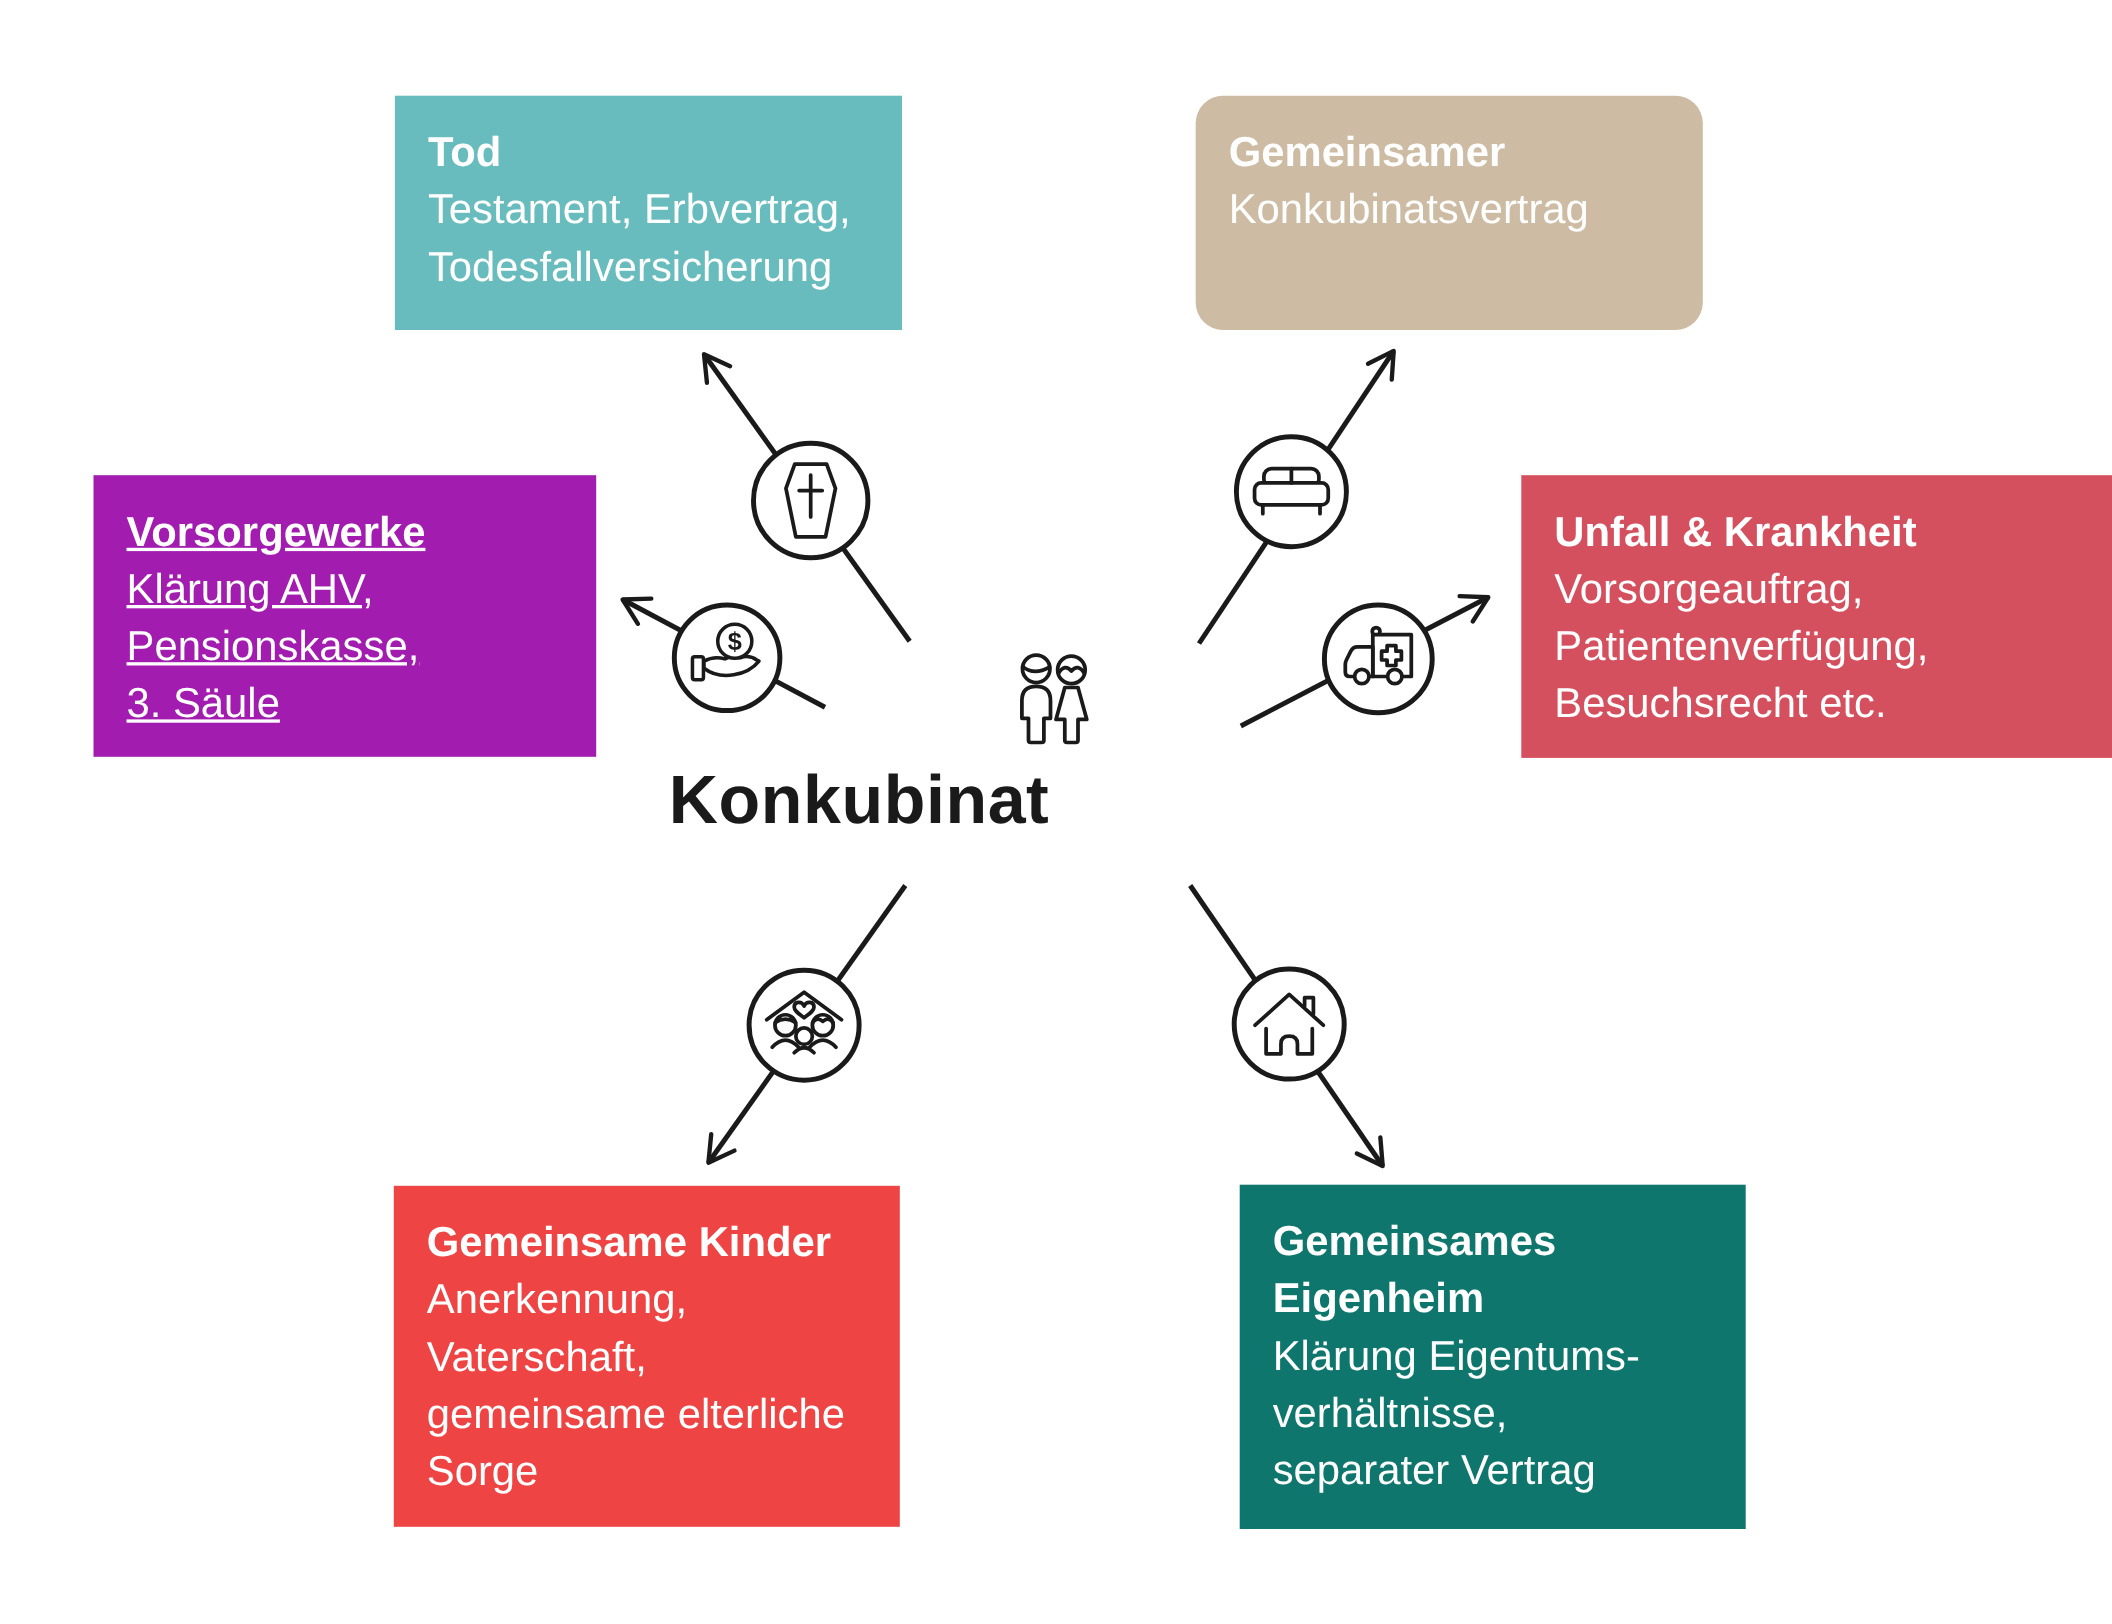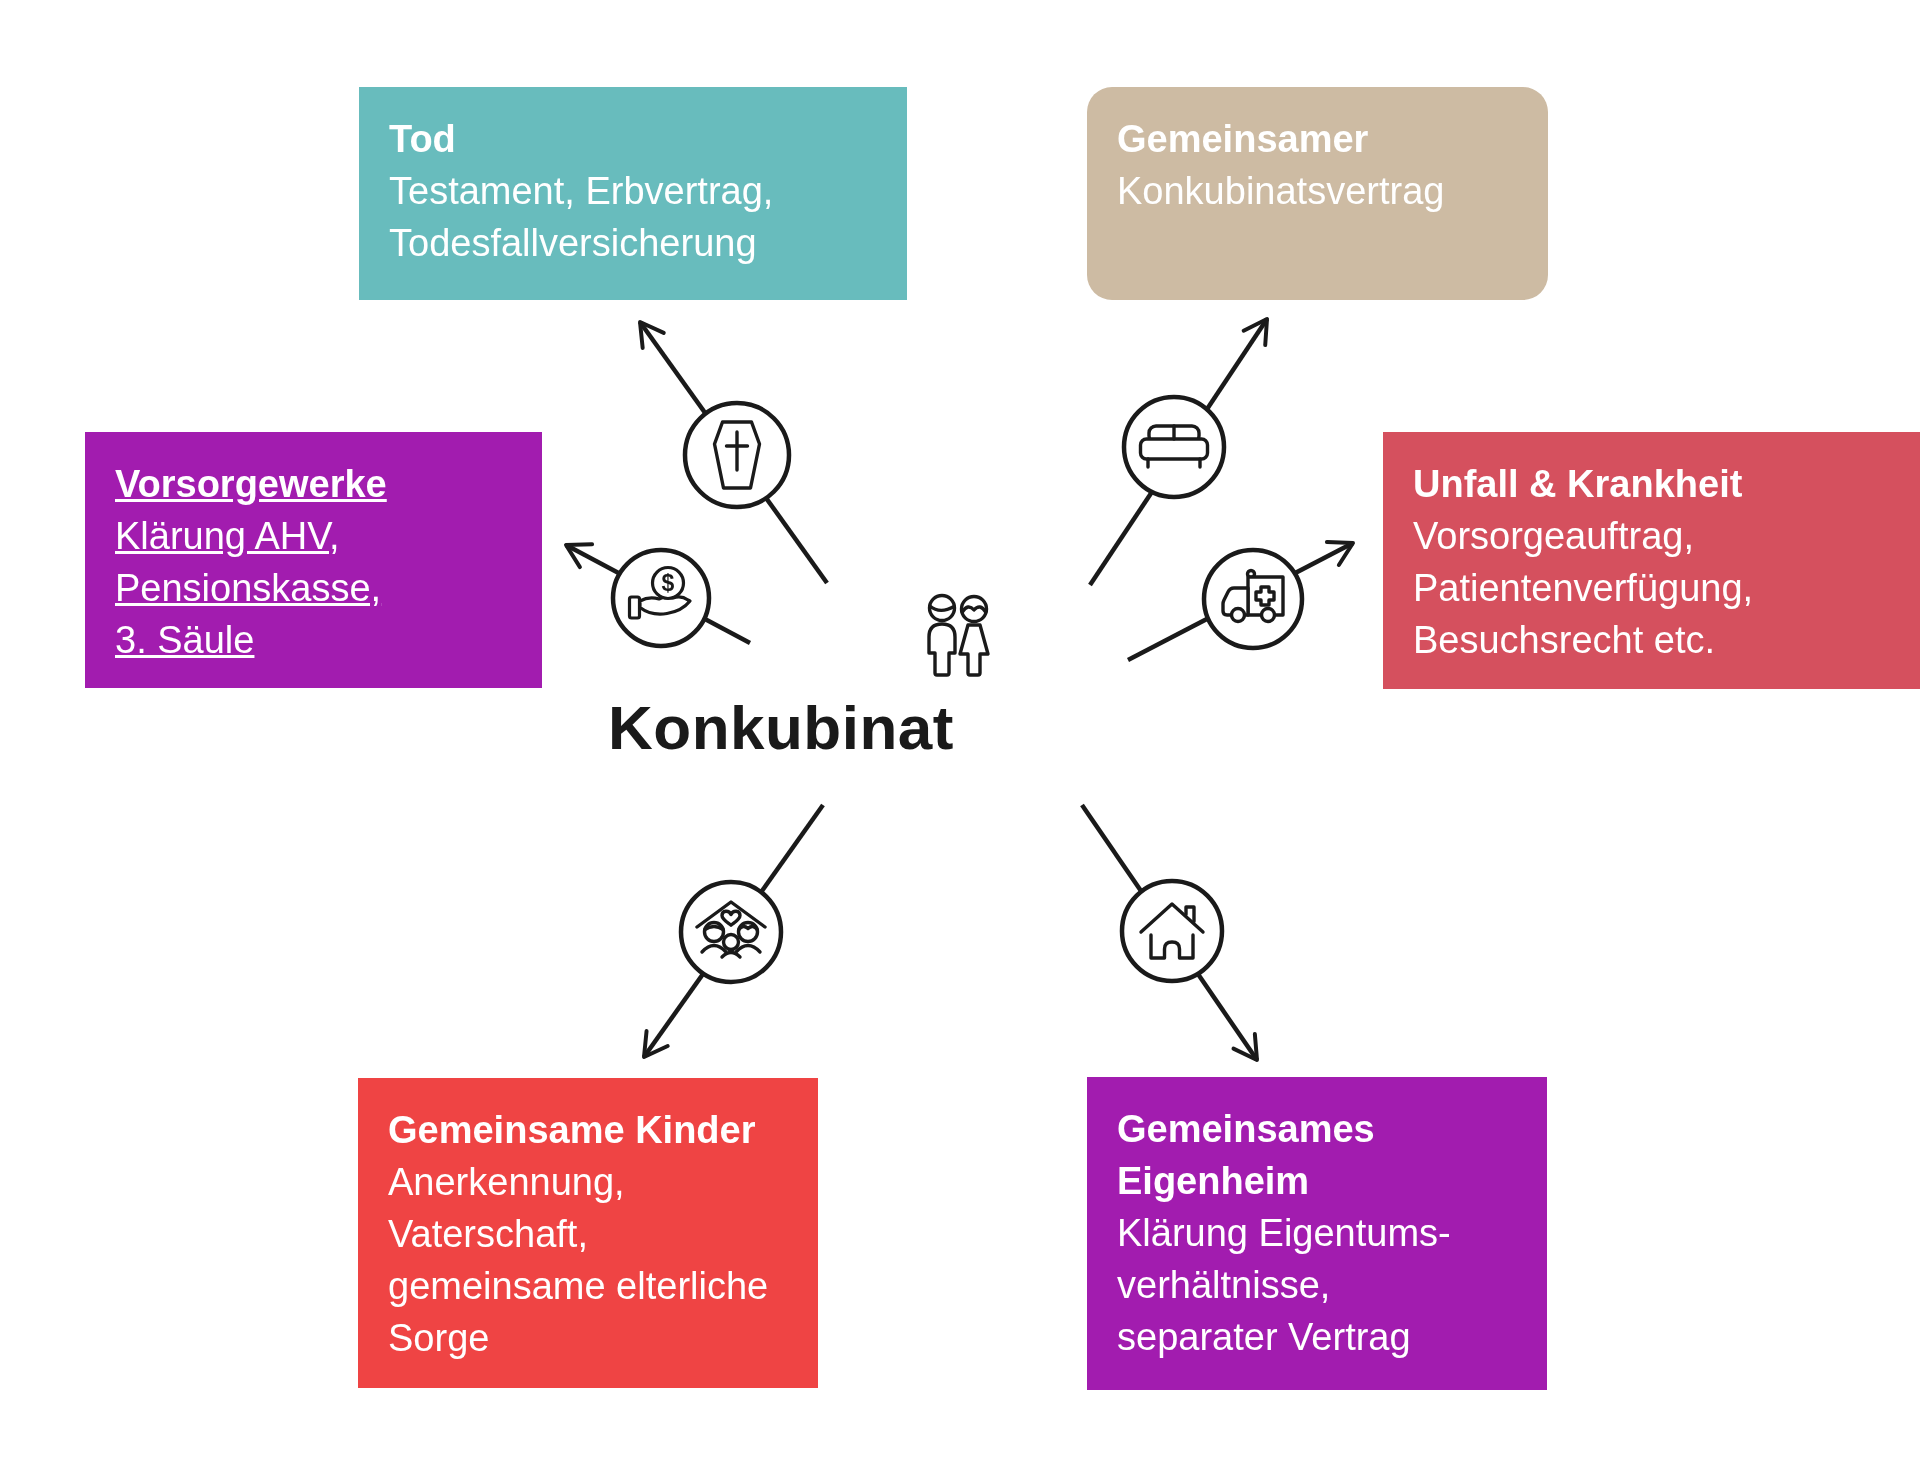--- a/index.html
+++ b/index.html
@@ -7,21 +7,21 @@
     position:relative;width:1920px;height:1476px;background:#ffffff;overflow:hidden;
     font-family:"Liberation Sans","DejaVu Sans",sans-serif;
   }
   .overlay{position:absolute;left:0;top:0;width:1920px;height:1476px;}
   .box{
     position:absolute;box-sizing:border-box;color:#ffffff;
     padding:26px 30px;font-size:38px;line-height:52px;
   }
   .box .title-block{font-weight:700;}
   .box .line{white-space:nowrap;}
-  .box-tod{left:359px;top:87px;width:548px;height:213px;}
+  .box-tod{left:359px;top:87px;width:461px;height:213px;}
   .box-haushalt{left:1087px;top:87px;width:461px;height:213px;border-radius:25px;}
   .box-vorsorgewerke{left:85px;top:432px;width:457px;height:256px;}
   .box-unfall{left:1383px;top:432px;width:544px;height:257px;}
   .box-kinder{left:358px;top:1078px;width:460px;height:310px;}
   .box-eigenheim{left:1087px;top:1077px;width:460px;height:313px;}
   .center-title{
     position:absolute;left:608px;top:692px;width:700px;text-align:left;
     font-size:62px;font-weight:700;color:#1a1a1a;letter-spacing:0.5px;
   }
 </style>
@@ -170,21 +170,21 @@
       <div class="line">Gemeinsame Kinder</div>
     </div>
     <div class="body-block">
       <div class="line">Anerkennung,</div>
       <div class="line">Vaterschaft,</div>
       <div class="line">gemeinsame elterliche</div>
       <div class="line">Sorge</div>
     </div>
   </div>
 
-  <div class="box box-eigenheim" style="background-color: #a21caf;">
+  <div class="box box-eigenheim" style="background-color: #0f766e; margin-left: 40px;">
     <div class="title-block">
       <div class="line">Gemeinsames</div>
       <div class="line">Eigenheim</div>
     </div>
     <div class="body-block">
       <div class="line">Klärung Eigentums-</div>
       <div class="line">verhältnisse,</div>
       <div class="line">separater Vertrag</div>
     </div>
   </div>

